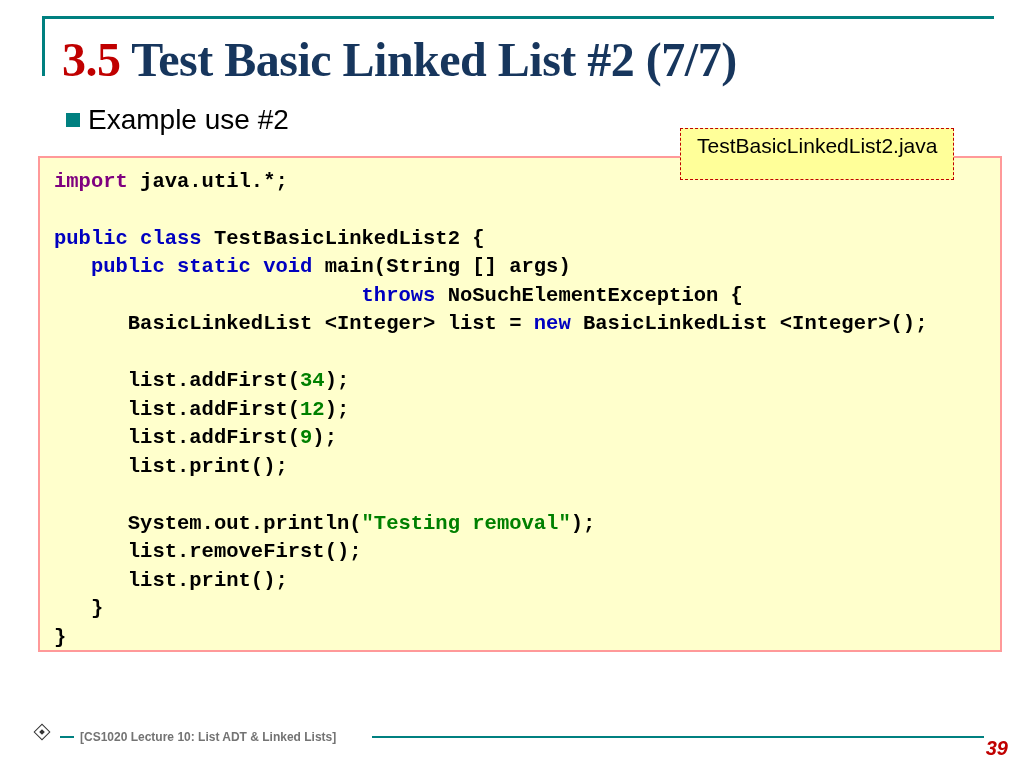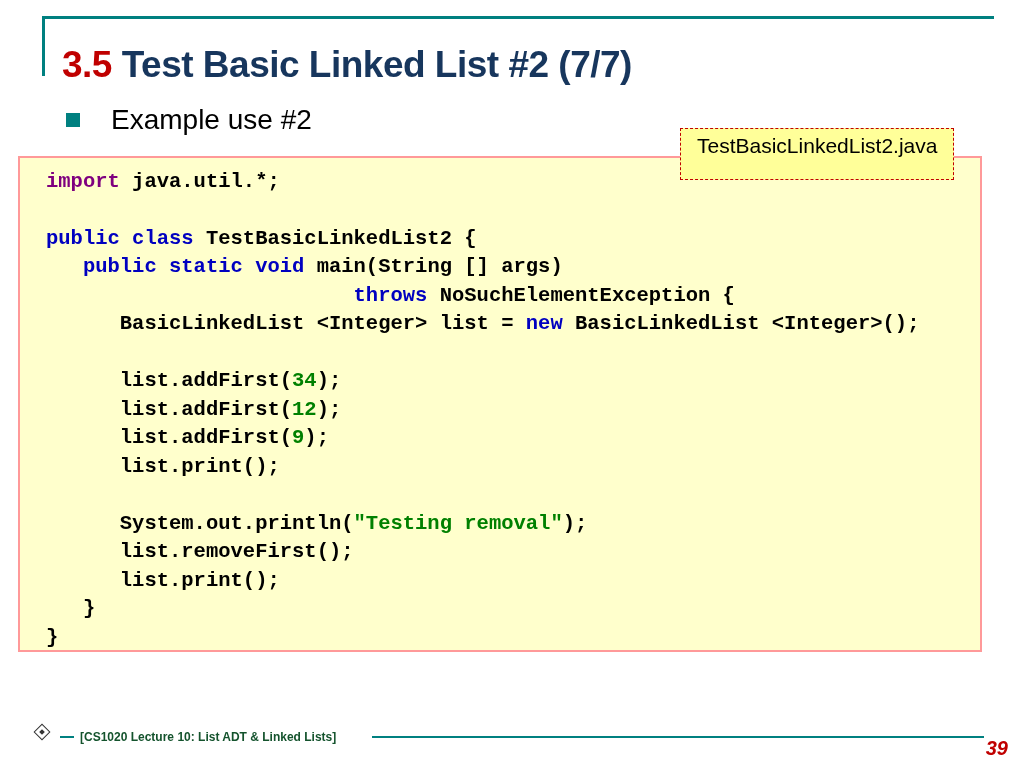--- a/index.html
+++ b/index.html
@@ -22,36 +22,36 @@
   .left-rule {
     position: absolute;
     top: 16px;
     left: 42px;
     width: 0;
     height: 60px;
     border-left: 3px solid #008080;
   }
   .title {
     position: absolute;
-    top: 44px;
+    top: 32px;
     left: 62px;
-    font-size: 37px;
+    font-size: 48px;
     font-weight: bold;
-    font-family: Liberation Sans, sans-serif;
+    font-family: Liberation Serif, serif;
     letter-spacing: -0.5px;
   }
   .title .sec-num { color: #c00000; }
   .title .sec-text { color: #17365d; }
   .bullet-row {
     position: absolute;
     top: 104px;
     left: 66px;
     display: flex;
     align-items: center;
-    gap: 31px;
+    gap: 8px;
   }
   .bullet-square {
     width: 14px;
     height: 14px;
     background: #008080;
   }
   .bullet-text {
     font-size: 28px;
     color: #000;
   }
@@ -62,26 +62,26 @@
     background: #ffff99;
     border: 1.5px dashed #c00000;
     padding: 5px 16px 21px;
     font-size: 21px;
     color: #000;
     z-index: 3;
   }
   .code-box {
     position: absolute;
     top: 156px;
-    left: 18px;
+    left: 38px;
     width: 964px;
     height: 496px;
     background: #ffffcc;
     border: 2px solid #ff9999;
-    padding: 10px 26px;
+    padding: 10px 14px;
     font-family: "Courier New", Courier, monospace;
     font-size: 20.5px;
     font-weight: bold;
     line-height: 1.39;
     color: #000;
     white-space: pre;
   }
   .kw-purple { color: #7f007f; }
   .kw-blue   { color: #0000c0; }
   .num-green { color: #008000; }
@@ -107,21 +107,21 @@
     position:absolute;
     inset:3px;
     background:#333;
   }
   .footer-label {
     position: absolute;
     left: 80px;
     bottom: 0;
     font-size: 12px;
     font-weight: bold;
-    color: #14532d;
+    color: #737373;
     font-family: Verdana, Arial, sans-serif;
   }
   .footer-line-left {
     position: absolute;
     left: 60px;
     bottom: 6px;
     width: 14px;
     border-top: 2px solid #008080;
   }
   .footer-line-right {

